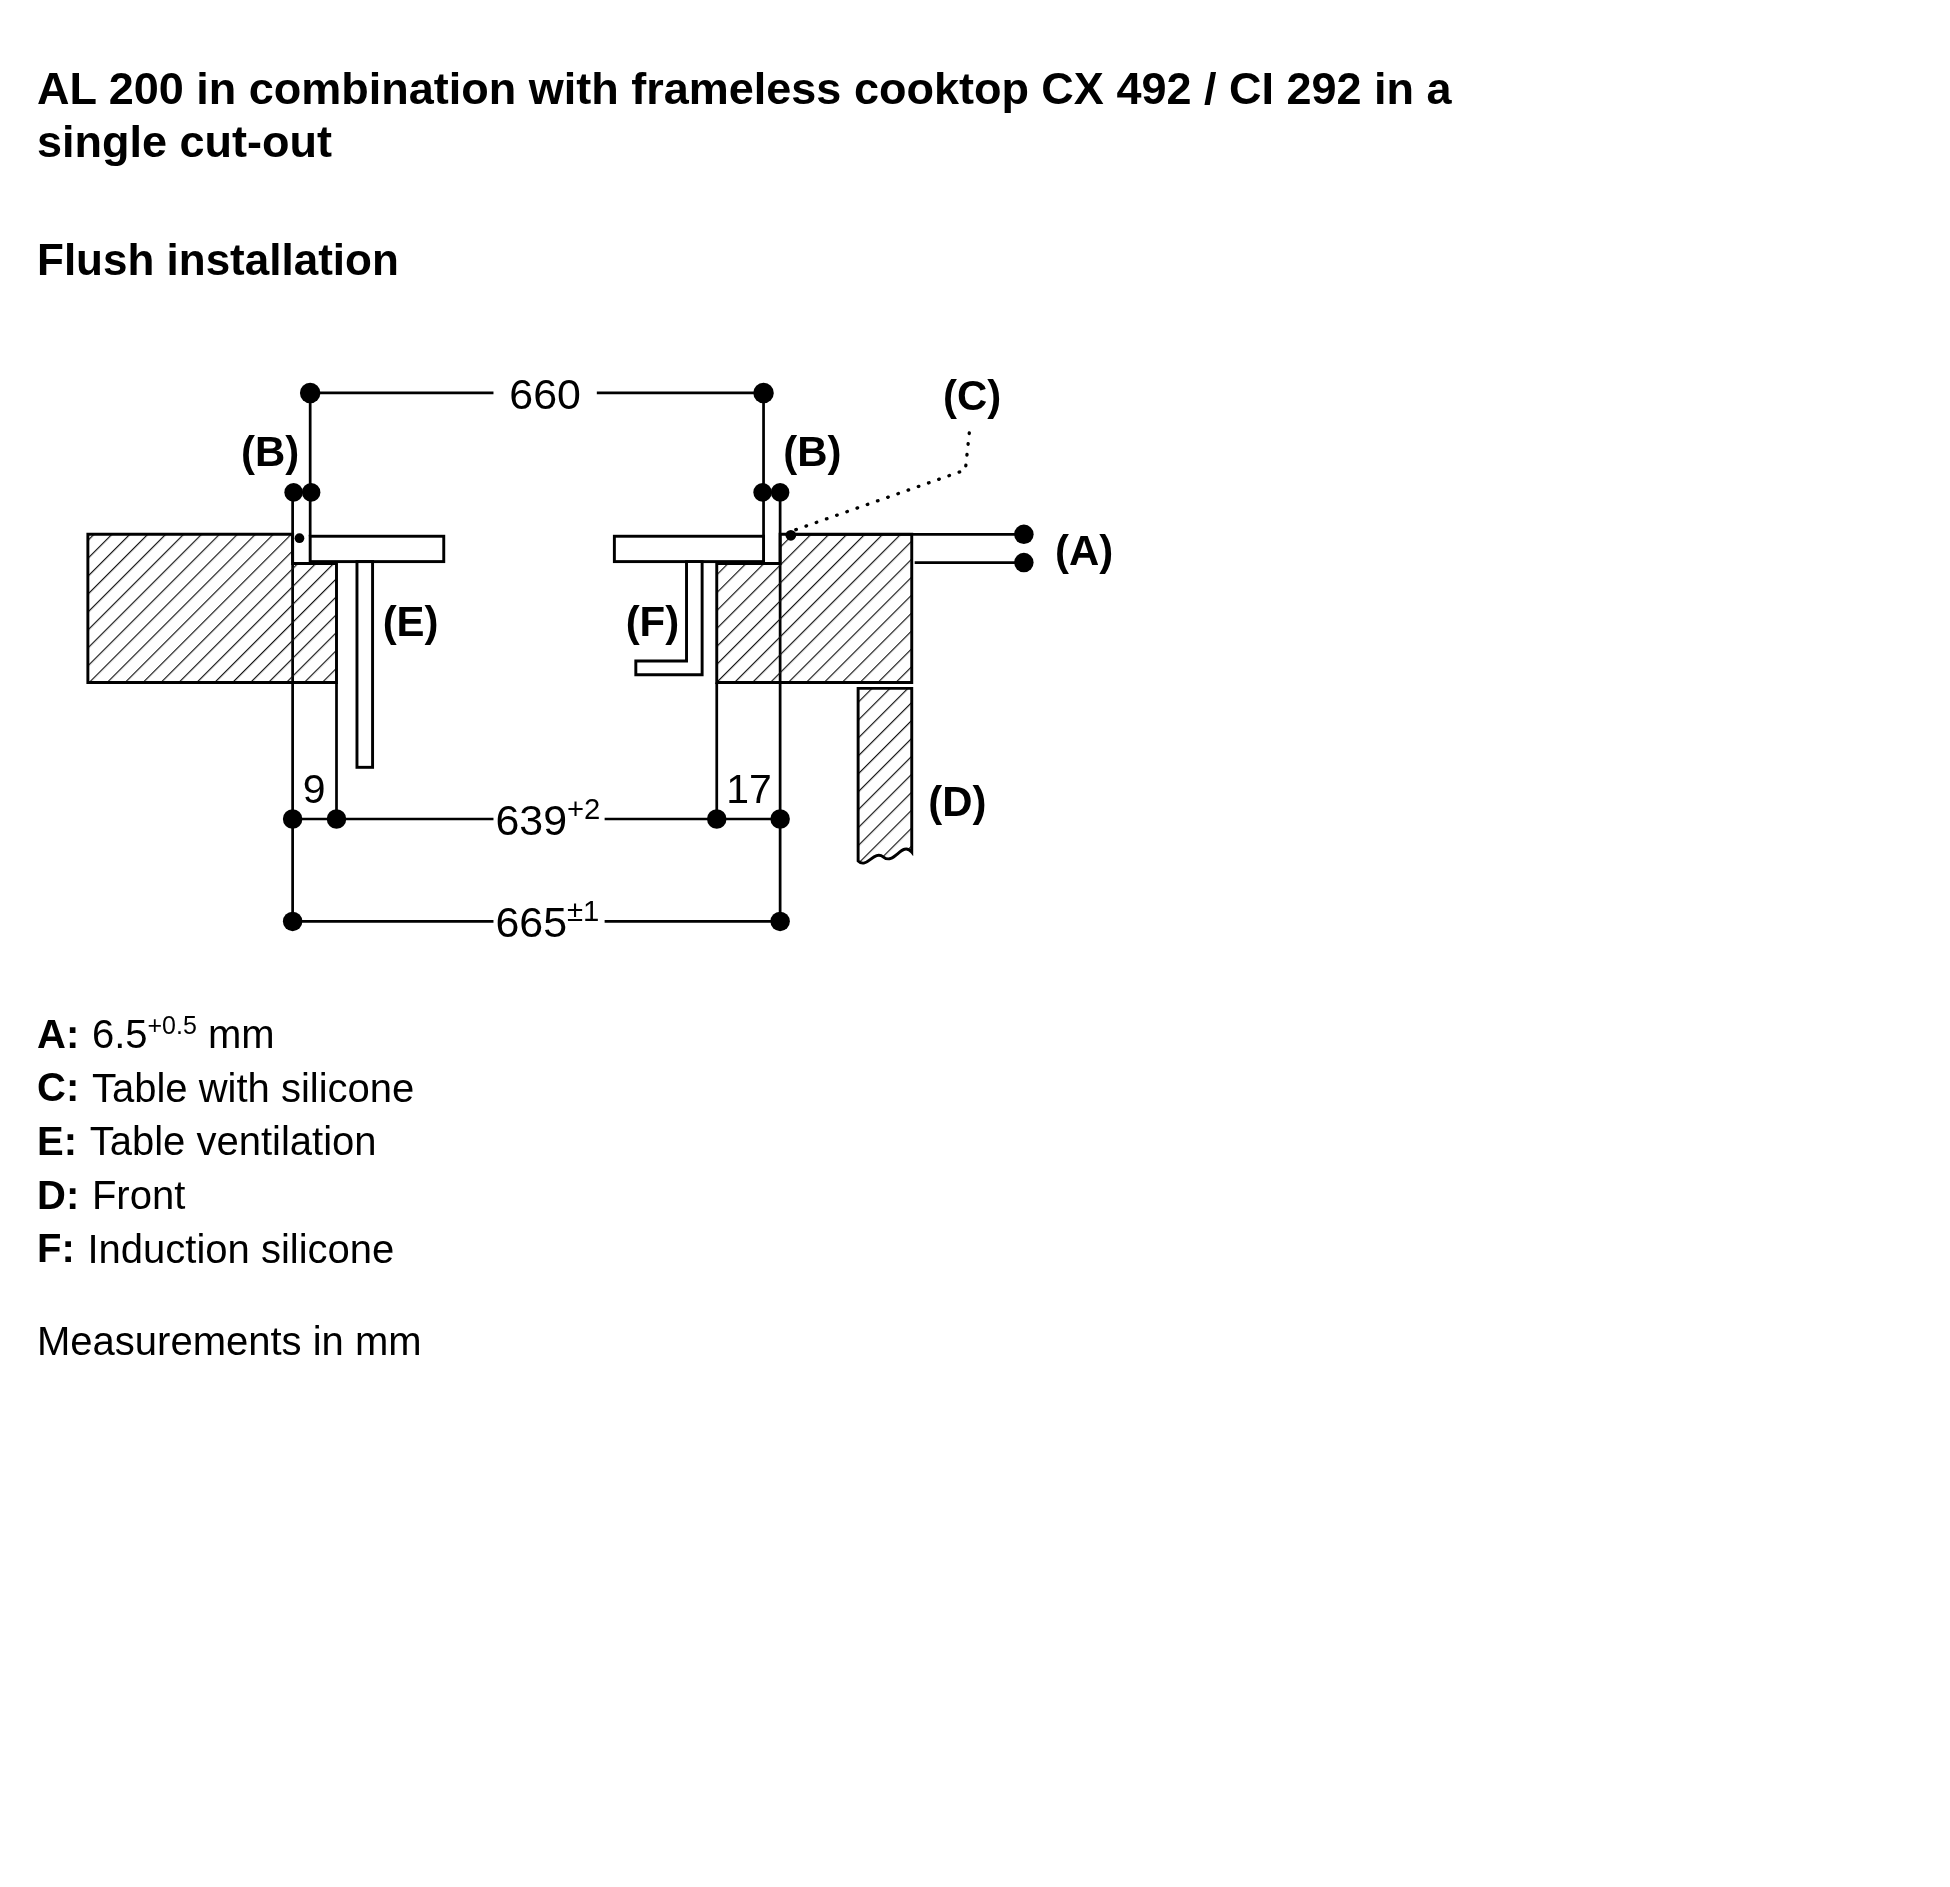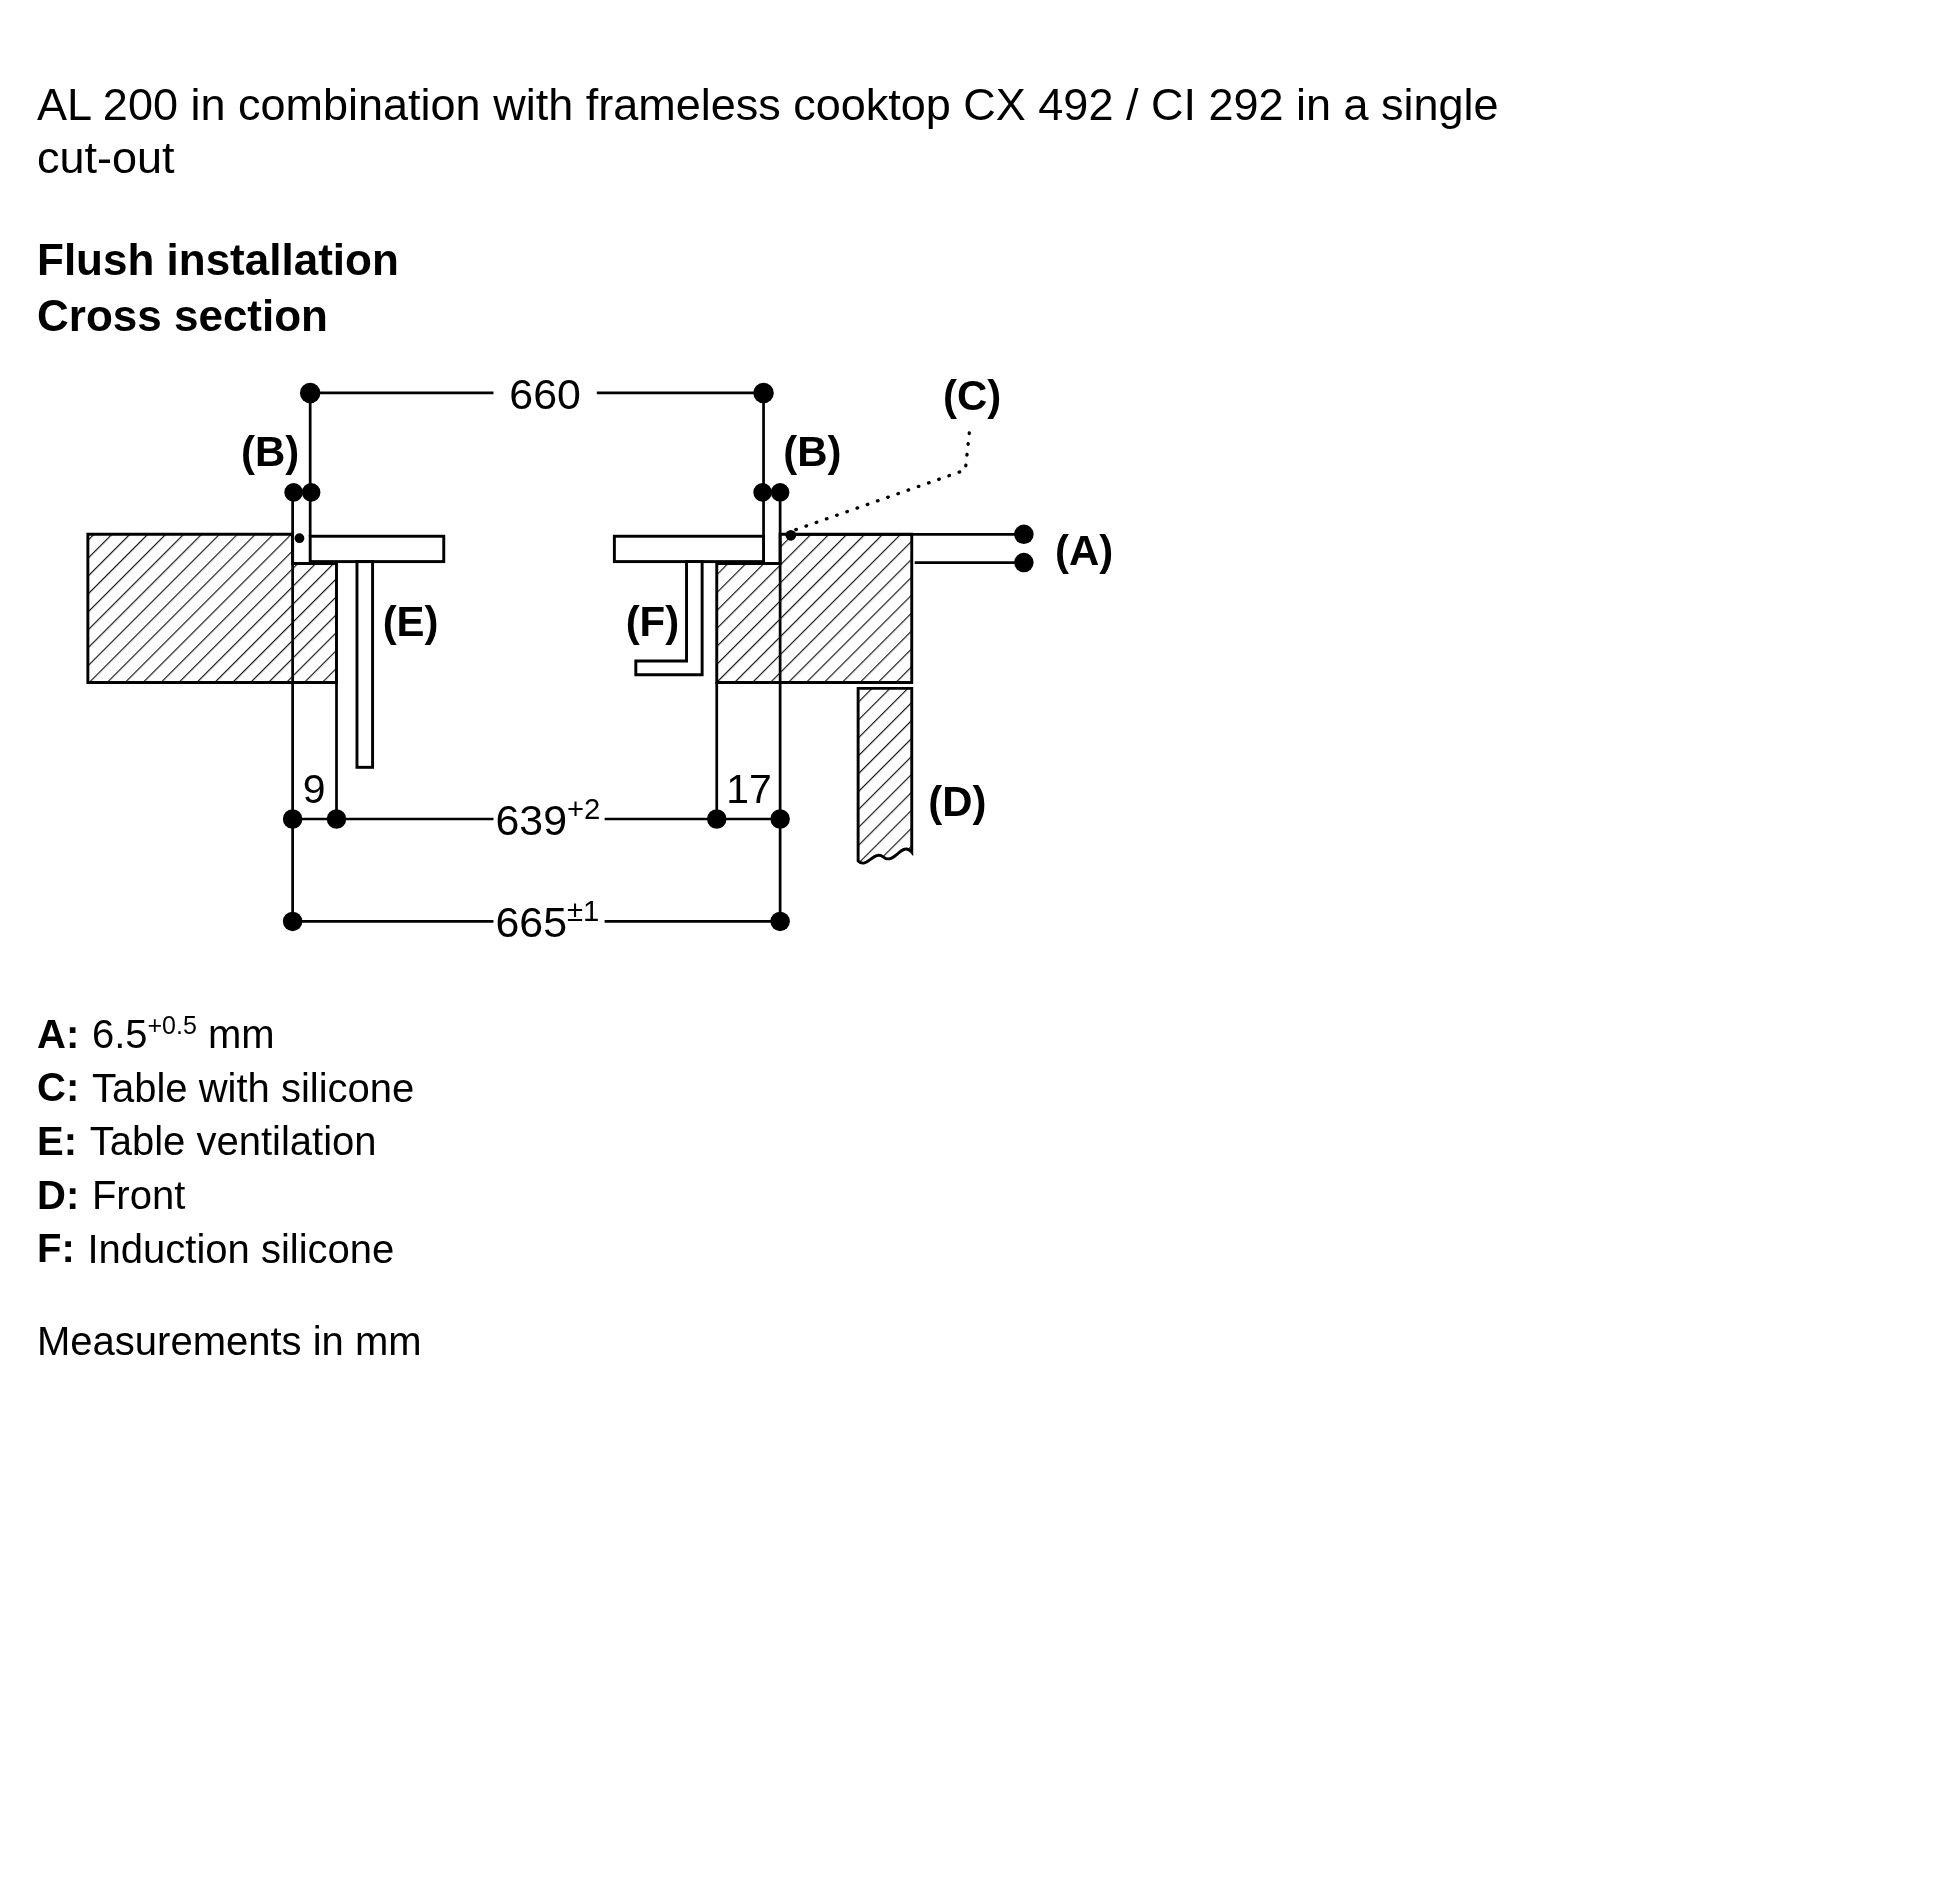--- a/index.html
+++ b/index.html
@@ -4,21 +4,21 @@
 <style>
   * { margin:0; padding:0; box-sizing:border-box; }
   html, body { background:#ffffff; }
   body {
     width:1950px; height:1887px; position:relative;
     font-family:"Liberation Sans", sans-serif; color:#000;
     overflow:hidden;
   }
   .title {
     position:absolute; left:37px; top:62px; width:1521px;
-    font-size:45px; font-weight:400; line-height:1.18; color:#000;margin-top:16px;
+    font-size:45px; font-weight:700; line-height:1.18; color:#000;
   }
   .subtitle {
     position:absolute; left:37px; top:232px;
     font-size:44px; font-weight:700; line-height:56px;
   }
   .diagram { position:absolute; left:0; top:0; }
   svg text { font-family:"Liberation Sans", sans-serif; fill:#000; }
   .t-dim  { font-size:44px; font-weight:400; }
   .t-dims { font-size:42px; font-weight:400; }
   .t-sup  { font-size:30px; }
@@ -33,21 +33,20 @@
 </style>
 </head>
 <body>
 
 <div class="page">
 
   <h1 class="title">AL 200 in combination with frameless cooktop CX 492 / CI 292 in a single cut-out</h1>
 
   <div class="subtitle">
     <div>Flush installation</div>
-    <div>Cross section</div>
   </div>
 
   <svg class="diagram" width="1219" height="975" viewBox="0 0 1250 1000" xmlns="http://www.w3.org/2000/svg">
     <defs>
       <pattern id="hatch" patternUnits="userSpaceOnUse" width="13" height="13" patternTransform="rotate(45)">
         <line x1="0" y1="0" x2="0" y2="13" stroke="#141414" stroke-width="2.4"></line>
       </pattern>
     </defs>
 
     <g stroke="#000" stroke-width="2.8" fill="none">

